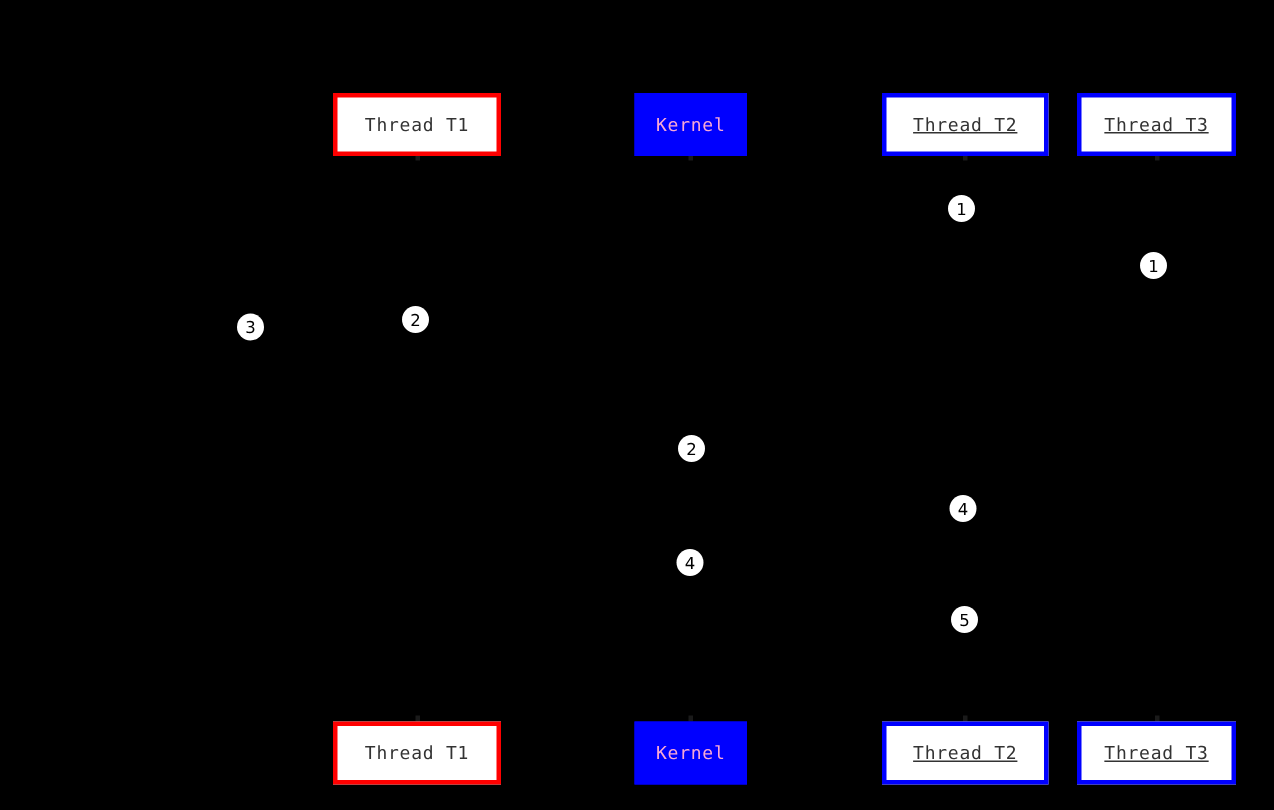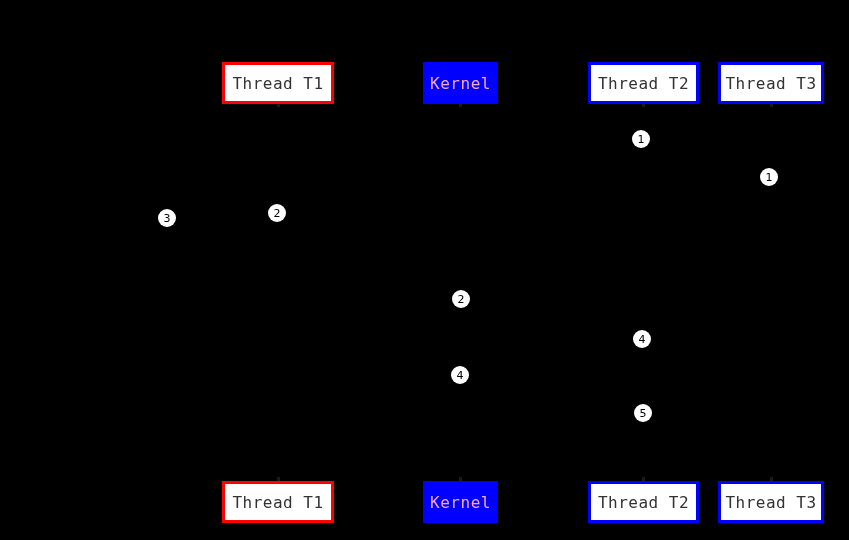--- a/index.html
+++ b/index.html
@@ -19,35 +19,36 @@
 
   
   .participant {
     position: absolute;
     box-sizing: border-box;
     display: flex;
     align-items: center;
     justify-content: center;
     height: 42px;
     font-family: "DejaVu Sans Mono", "Liberation Mono", monospace;
-    font-size: 16px;
+    font-size: 12px;
     letter-spacing: 0.5px;
     white-space: nowrap;
     border-width: 3px;
     border-style: solid;
   }
   .participant.thread-red {
     background: #FFFFFF;
     border-color: #FF0000;
     color: #333333;
   }
   .participant.thread-blue {
     background: #FFFFFF;
     border-color: #0000FF;
     color: #333333;
+    text-decoration: underline;
   }
   .participant.kernel {
     background: #0000FF;
     border-color: #0000FF;
     color: #f9a8d4;
   }
 
   
   .lifeline {
     position: absolute;

